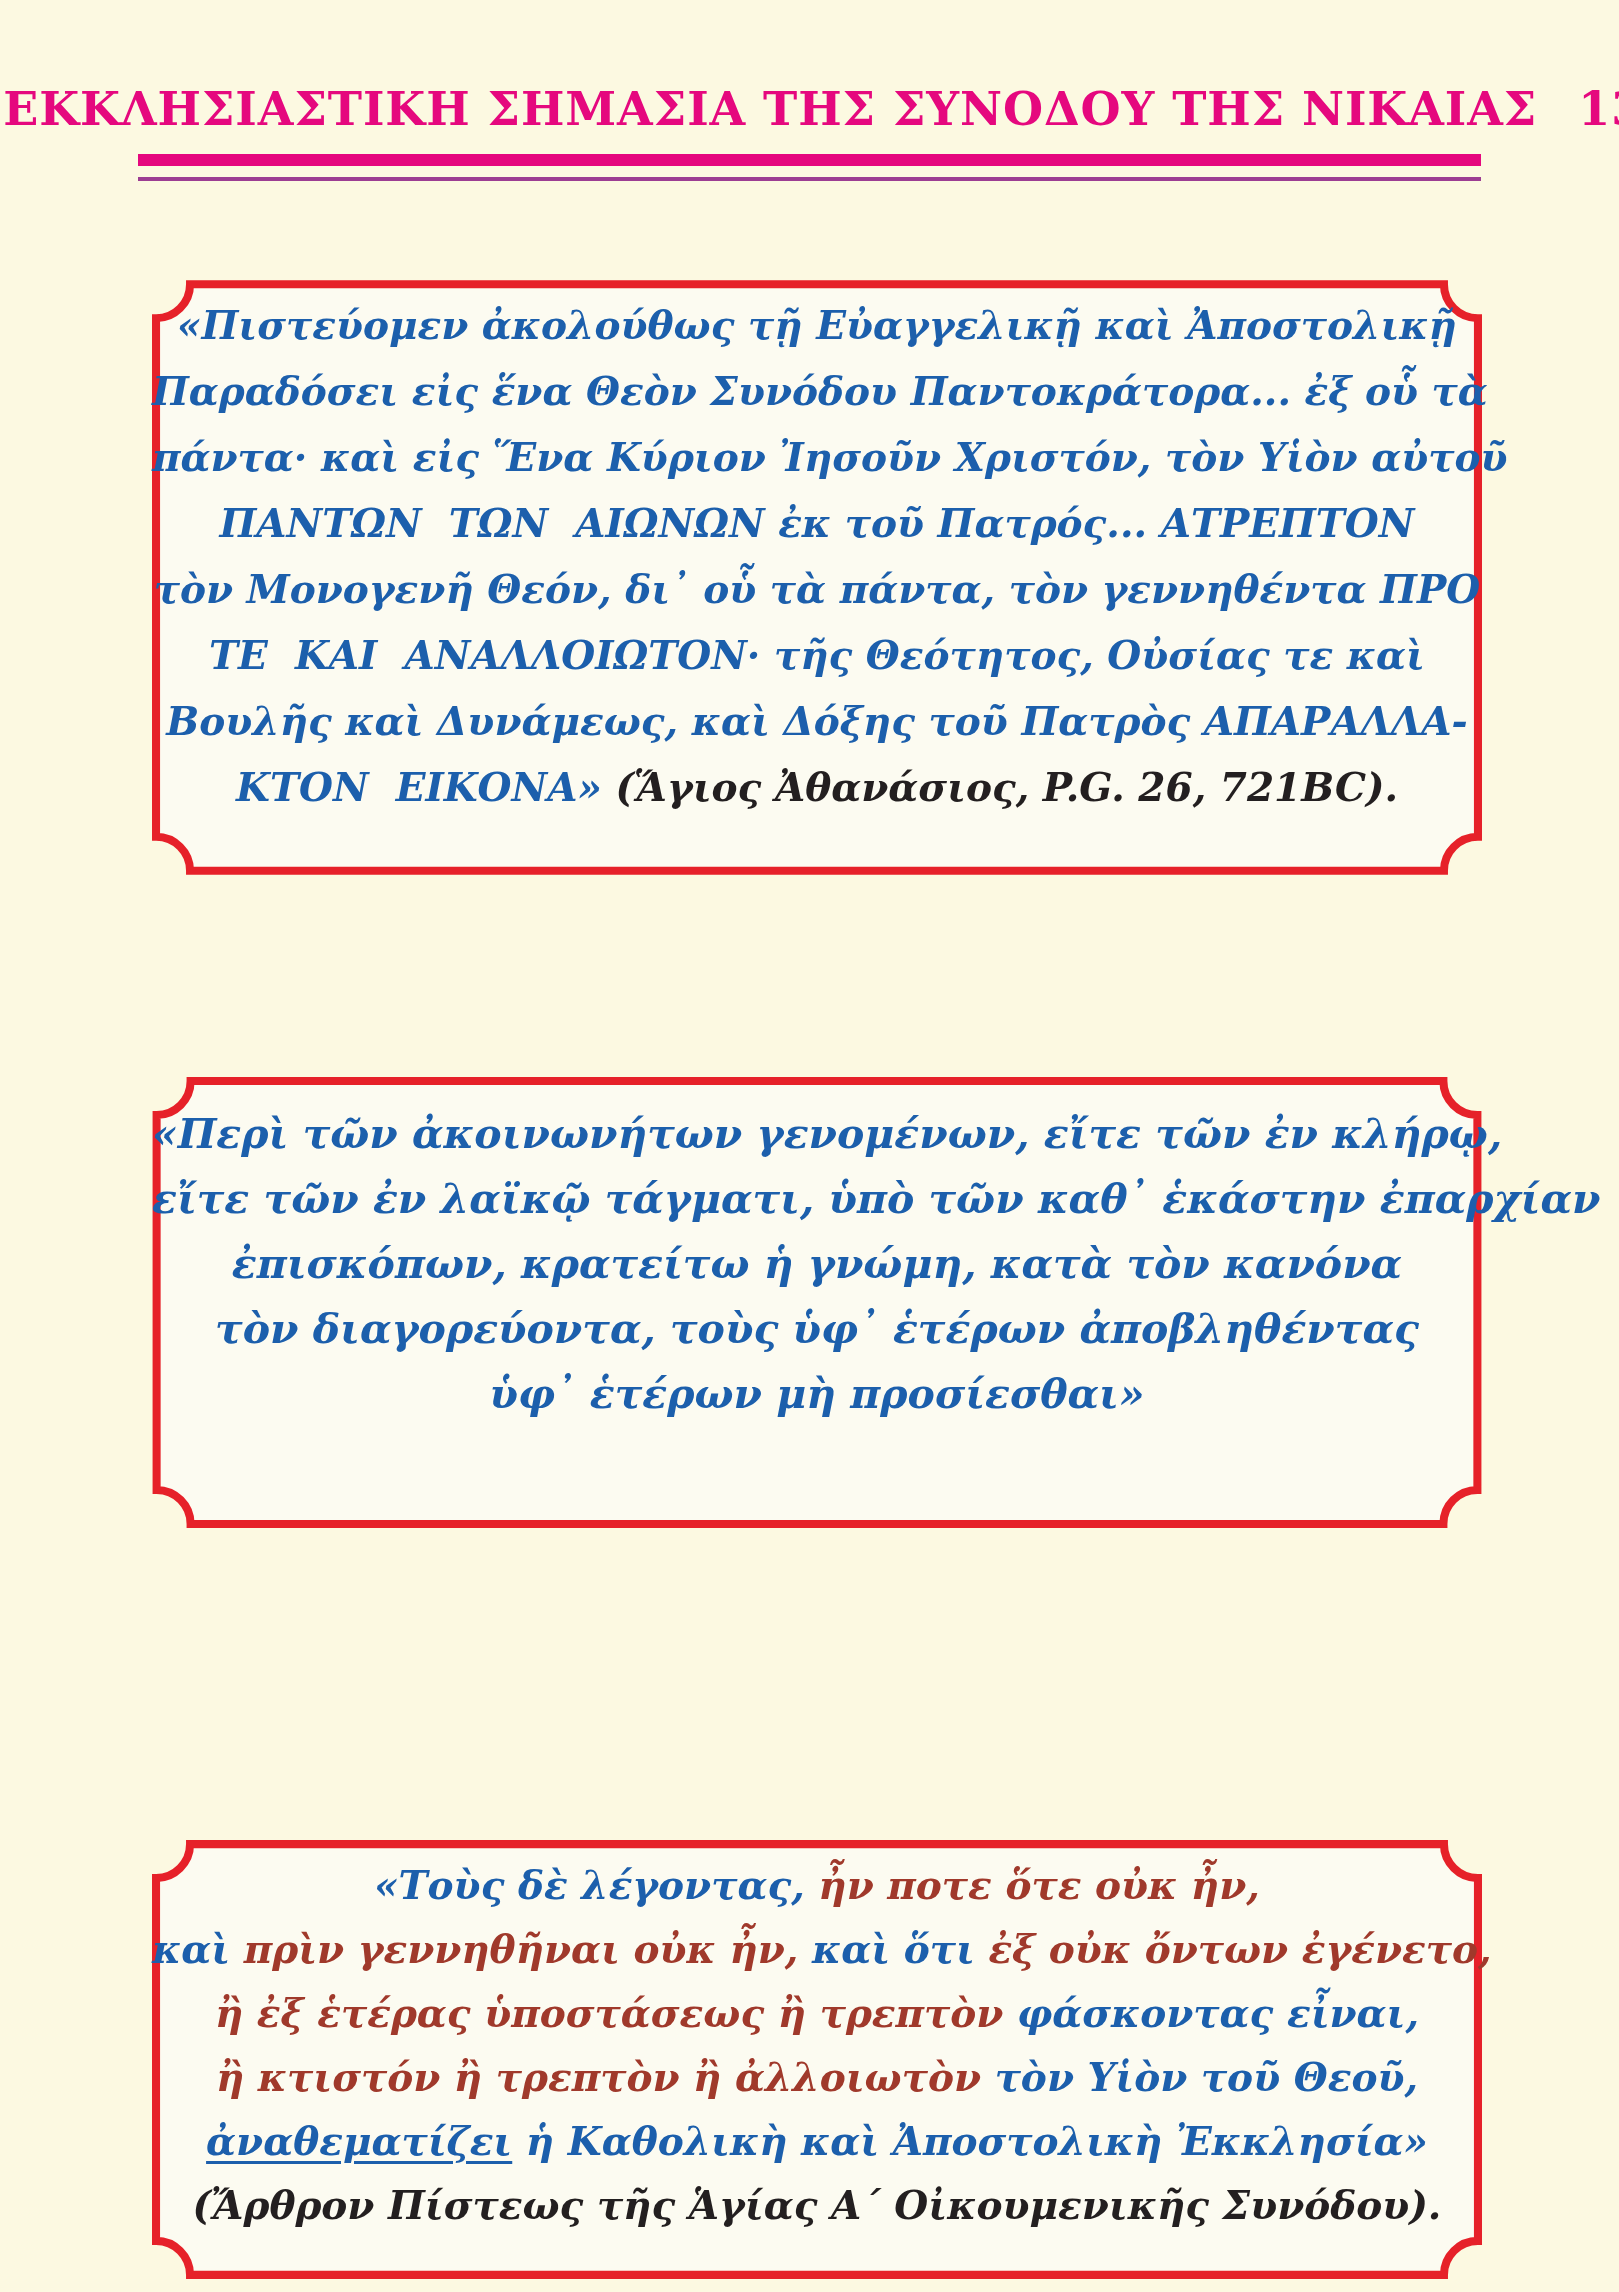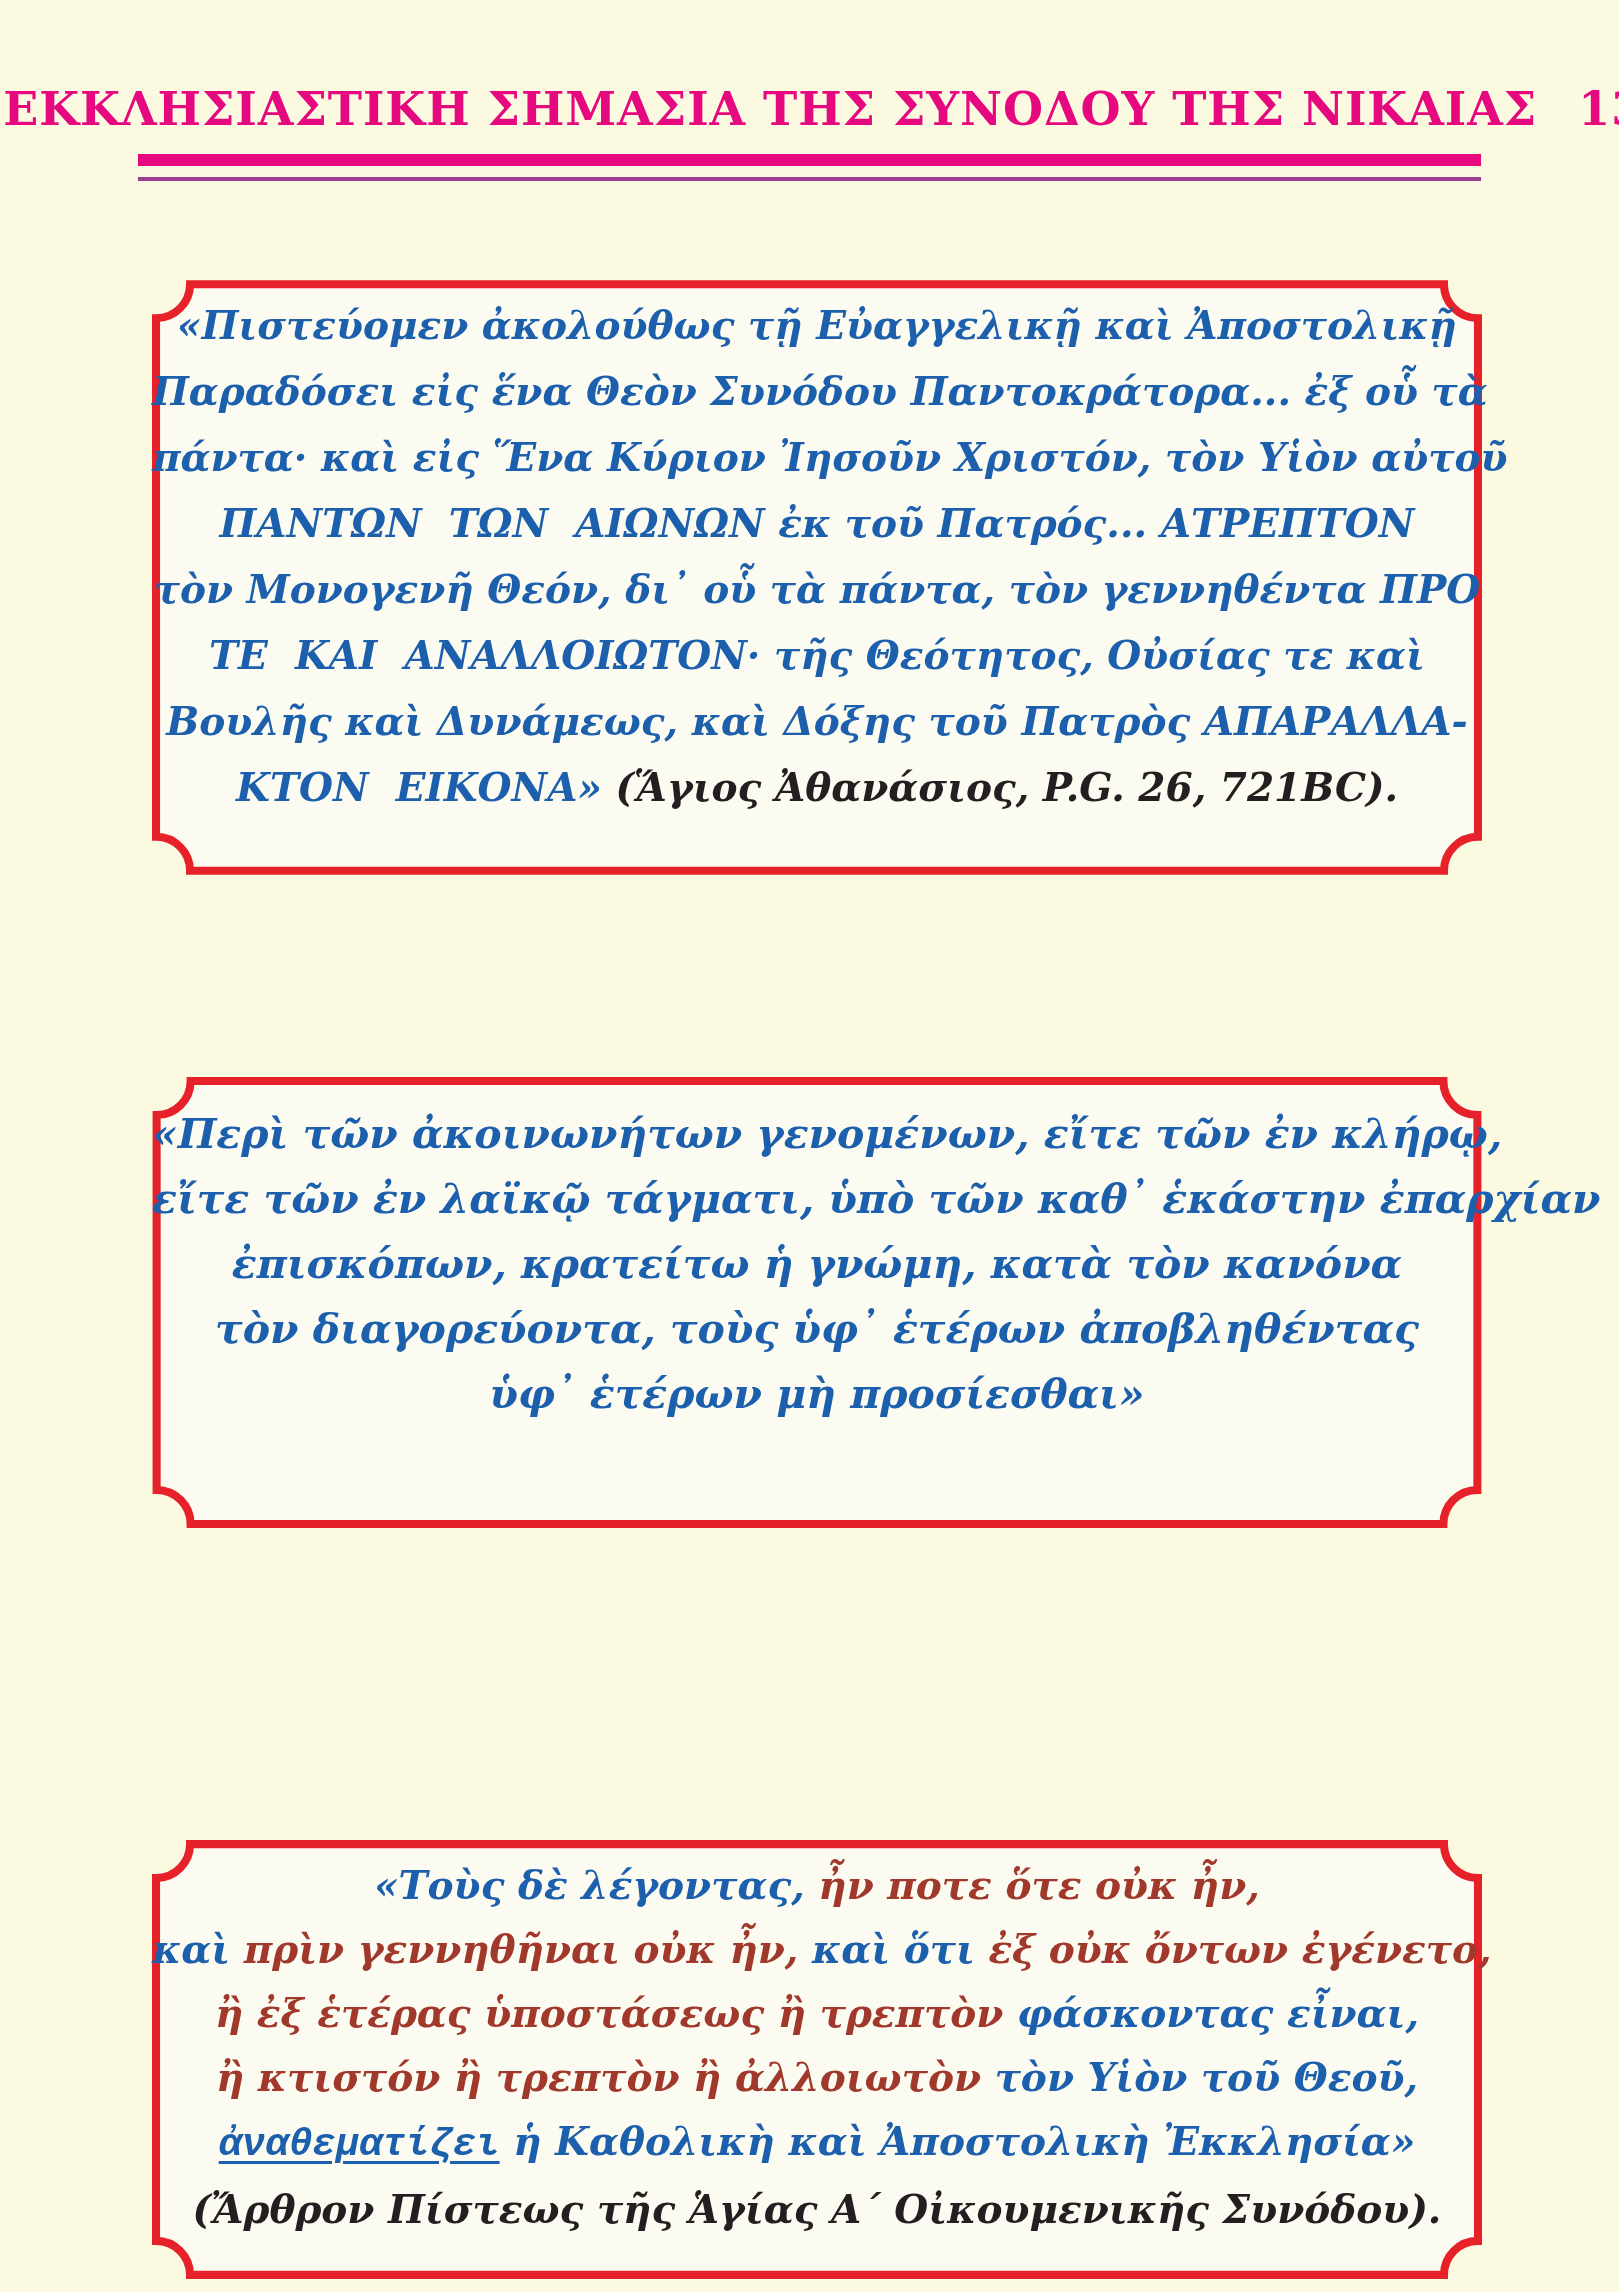--- a/index.html
+++ b/index.html
@@ -28,21 +28,21 @@
   .box1{top:280px;height:595px;}
   .box1 .plaque-content{padding-top:12px;font-size:39px;line-height:66px;}
   .box2{top:1077px;height:323px;}
   .box2 .plaque-content{padding-top:25px;font-size:41px;line-height:65px;}
   .box3{top:1840px;height:308px;}
   .box3 .plaque-content{padding-top:12.5px;font-size:39px;line-height:64px;}
   .line{white-space:pre;}
   .c-blue{color:#1C5FAC;}
   .c-red{color:#A0392B;}
   .c-black{color:#231F20;}
-  .u{text-decoration:underline;text-underline-offset:6.3px;text-decoration-thickness:2.7px;font-family:Liberation Mono, monospace;}
+  .u{text-decoration:underline;text-underline-offset:6.3px;text-decoration-thickness:2.7px;}
 </style>
 </head>
 <body>
 
 <div class="page">
 
   <header class="page-header">
     <span>Η ΕΚΚΛΗΣΙΑΣΤΙΚΗ ΣΗΜΑΣΙΑ ΤΗΣ ΣΥΝΟΔΟΥ ΤΗΣ ΝΙΚΑΙΑΣ</span>
     <span>139</span>
   </header>

